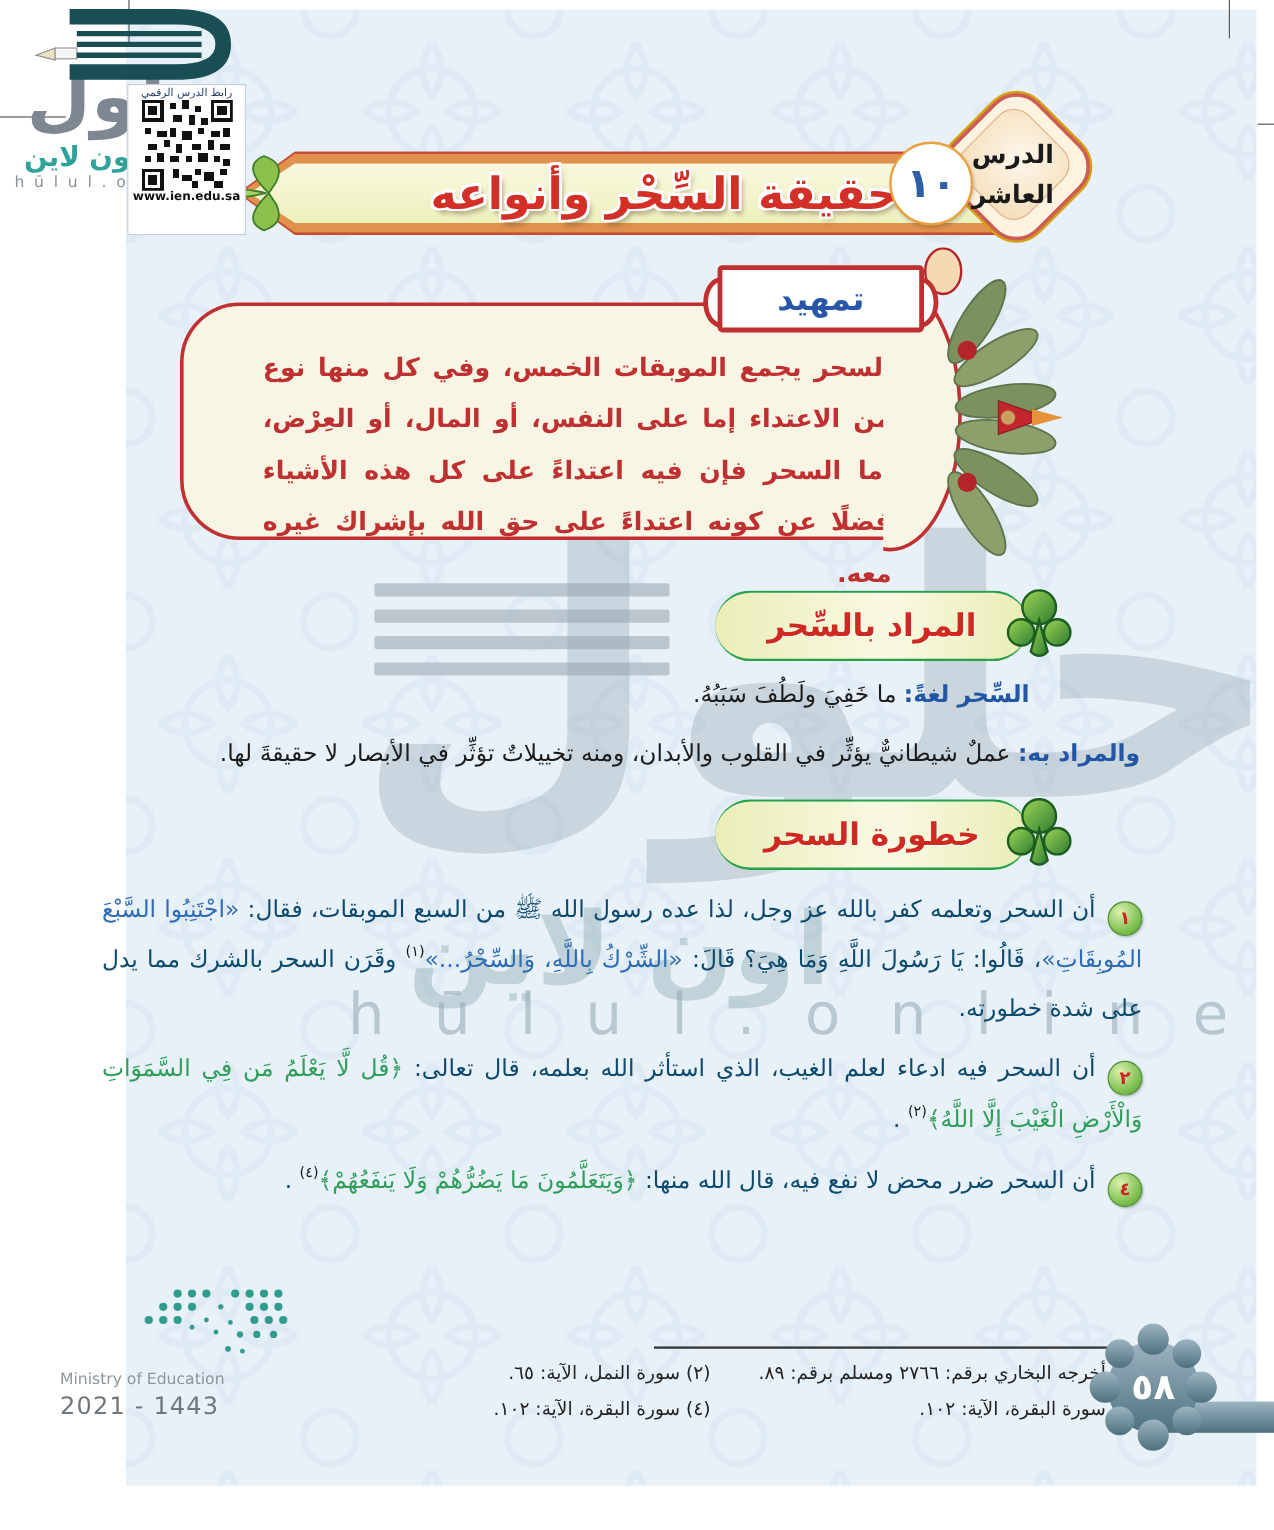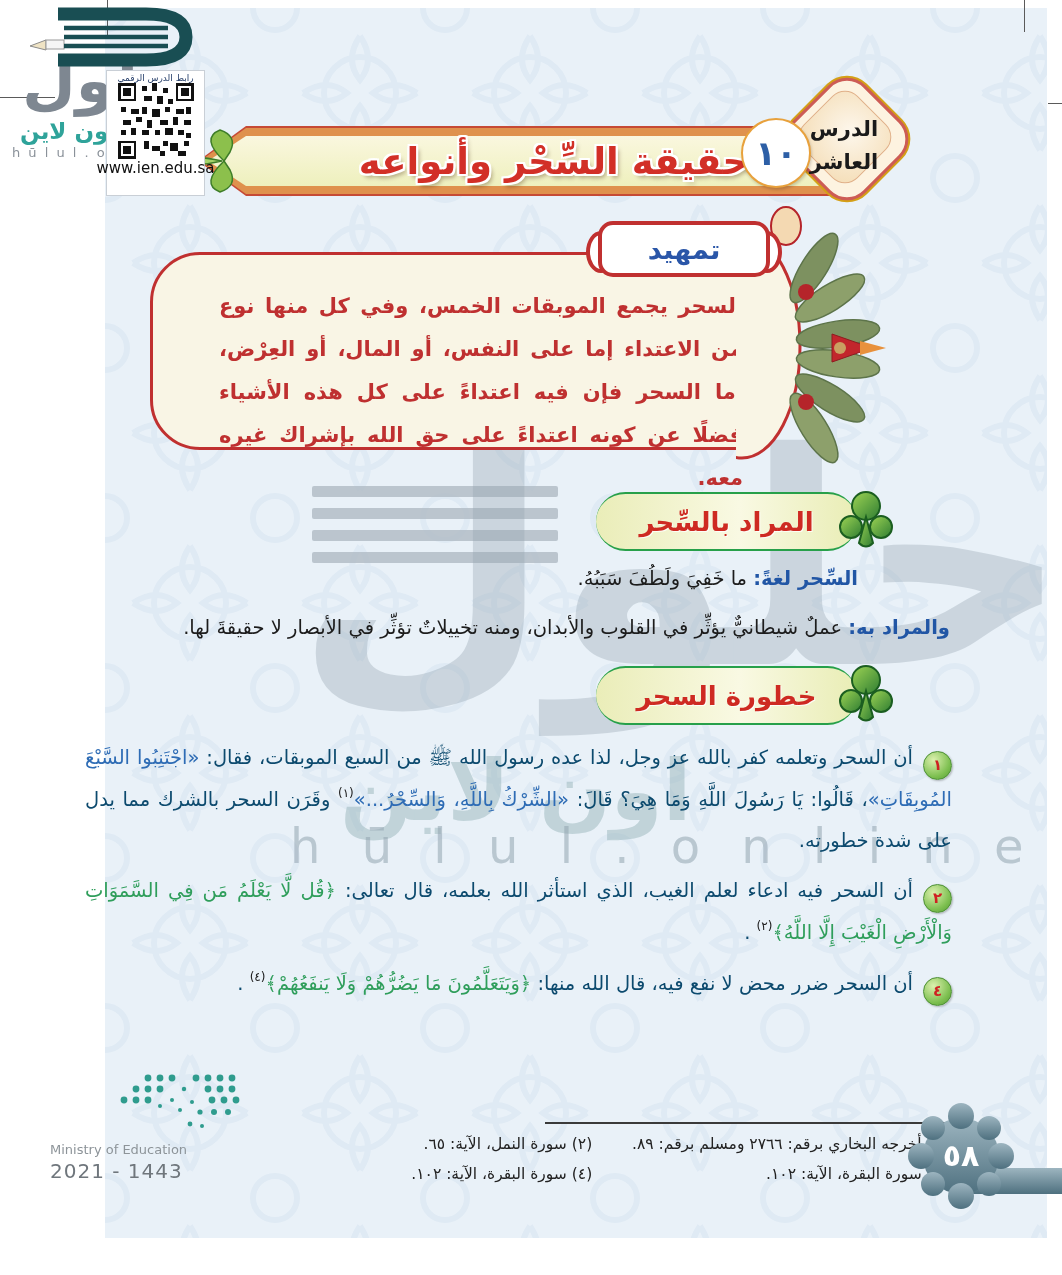--- a/index.html
+++ b/index.html
@@ -9,39 +9,39 @@
   .bgpat{position:absolute;inset:0;}
   
   .crop{position:absolute;background:#5a5a5a;}
   
   .booklogo{position:absolute;left:26px;top:4px;z-index:4;}
   .brand-ar{position:absolute;left:22px;top:50px;font-size:62px;font-weight:bold;color:#7e8791;z-index:2;direction:rtl;line-height:1;}
   .brand-sub{position:absolute;left:20px;top:118px;font-size:23px;font-weight:bold;color:#2fa39a;z-index:3;direction:rtl;}
   .brand-latin{position:absolute;left:12px;top:145px;font-size:13px;letter-spacing:2px;color:#8a9199;z-index:3;}
   .qrbox{position:absolute;left:106px;top:70px;width:99px;height:126px;background:#fff;border:1px solid #c9cfd6;z-index:5;display:flex;flex-direction:column;align-items:center;padding:2px 16px;box-sizing:border-box;}
   .qrcap{font-size:9px;color:#28406b;white-space:nowrap;}
-  .qrurl{font-size:15px;font-weight:normal;color:#101010;}
+  .qrurl{font-size:10px;font-weight:bold;color:#101010;}
   
   .medallion{position:absolute;left:780px;top:70px;width:128px;height:152px;z-index:3;}
   .med-outer{position:absolute;left:16px;top:18px;width:96px;height:96px;transform:rotate(45deg);border-radius:26px;background:#fdf3e0;border:3px solid #cd5c55;box-shadow:0 0 0 2px #d4a017;}
   .med-inner{position:absolute;left:27px;top:29px;width:74px;height:74px;transform:rotate(45deg);border-radius:18px;background:radial-gradient(circle at 50% 40%,#fdf7ec,#f4dcb4);border:1.5px solid #e0b089;}
   .med-text{position:absolute;inset:0;display:flex;flex-direction:column;align-items:center;justify-content:center;font-size:21px;font-weight:bold;color:#1a1a1a;line-height:1.55;z-index:2;}
   .numcircle{position:absolute;left:741px;top:118px;width:66px;height:66px;border-radius:50%;background:#fff;border:2.5px solid #e8a13c;color:#2d5fa6;font-size:34px;font-weight:bold;display:flex;align-items:center;justify-content:center;z-index:6;box-shadow:1px 2px 3px rgba(0,0,0,.18);}
   
   .banner{position:absolute;left:198px;top:126px;width:662px;height:70px;z-index:2;}
   .bn{position:absolute;}
   .bn-red{inset:0;background:#c64a35;clip-path:polygon(0 50%,48px 0,100% 0,100% 100%,48px 100%);}
   .bn-orange{inset:2px;background:#df914d;clip-path:polygon(0 50%,46px 0,100% 0,100% 100%,46px 100%);}
   .bn-cream{inset:10px;background:linear-gradient(#faf7df,#eef0bd);clip-path:polygon(0 50%,38px 0,100% 0,100% 100%,38px 100%);}
   .bn-title{position:absolute;inset:0;display:flex;align-items:center;justify-content:center;padding-left:50px;color:#d22f27;font-size:37px;font-weight:bold;direction:rtl;
     text-shadow:-2px -2px 0 #fff,2px -2px 0 #fff,-2px 2px 0 #fff,2px 2px 0 #fff,0 -2px 0 #fff,0 2px 0 #fff,-2px 0 0 #fff,2px 0 0 #fff,3px 4px 4px rgba(60,30,0,.35);}
   .bn-tip{position:absolute;left:-18px;top:2px;z-index:3;}
   
   .tamheed{position:absolute;left:598px;top:221px;width:172px;height:56px;z-index:5;}
-  .tm-body{position:absolute;inset:0;background:#fff;border:4px solid #c03030;border-radius:15px;display:flex;align-items:center;justify-content:center;color:#2a56a8;font-size:27px;font-weight:bold;}
+  .tm-body{position:absolute;inset:0;background:#fff;border:4px solid #c03030;border-radius:4px;display:flex;align-items:center;justify-content:center;color:#2a56a8;font-size:27px;font-weight:bold;}
   .tm-knob{position:absolute;width:22px;height:34px;background:#fff;border:4px solid #c03030;border-radius:50%;top:10px;}
   .tm-knob.l{left:-12px;} .tm-knob.r{right:-12px;}
   
   .introbox{position:absolute;left:150px;top:252px;width:640px;height:198px;background:#f9f5e5;border:3.5px solid #c03030;border-radius:50px;z-index:2;box-sizing:border-box;}
   .introtext{position:absolute;inset:0;padding:30px 44px 8px 66px;color:#bf3030;font-size:21px;font-weight:bold;line-height:2.05;text-align:justify;direction:rtl;}
   .ornament{position:absolute;left:736px;top:206px;z-index:3;}
   
   .secbanner{position:absolute;width:261px;height:55px;border-radius:30px;background:linear-gradient(270deg,#e9edb5 0%,#f9f9e3 45%,#eaedb8 100%);border-top:2.5px solid #27a04a;border-bottom:2.5px solid #27a04a;z-index:2;display:flex;align-items:center;justify-content:center;}
   .sectitle{color:#ce2a22;font-size:26px;font-weight:bold;direction:rtl;text-shadow:1px 1px 0 rgba(255,255,255,.8);}
   .trefoil{position:absolute;right:-42px;top:-7px;}

